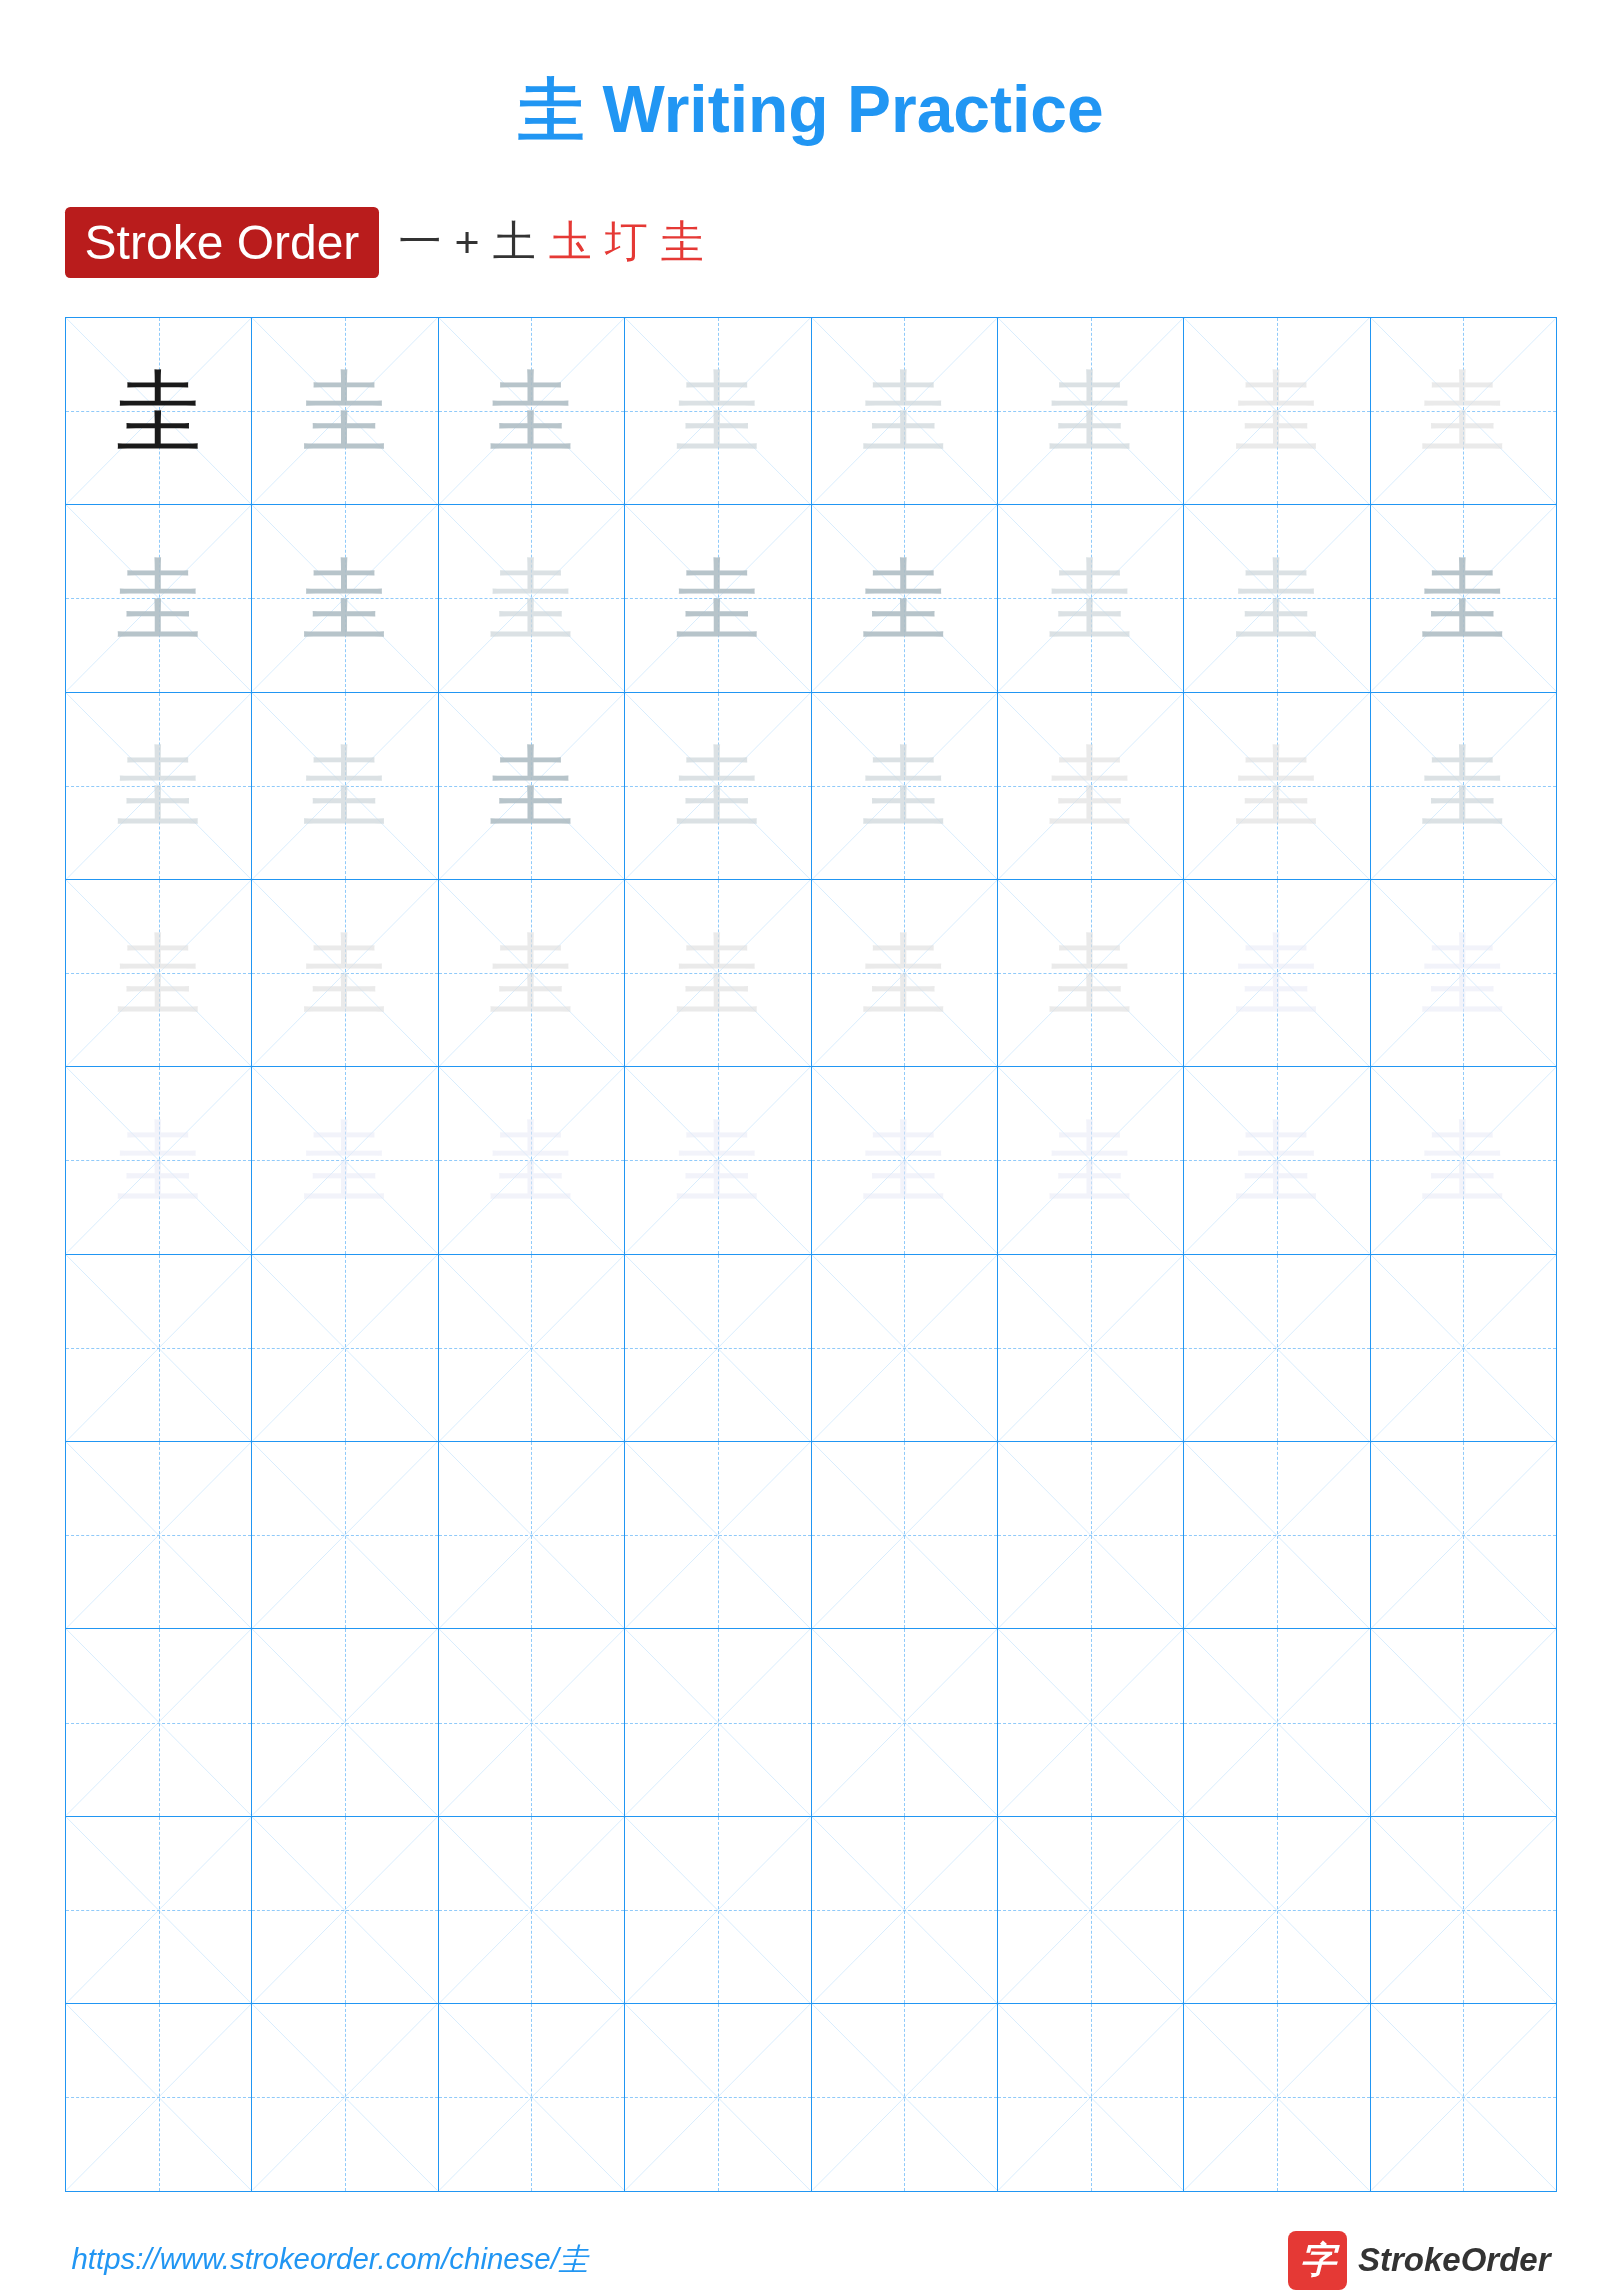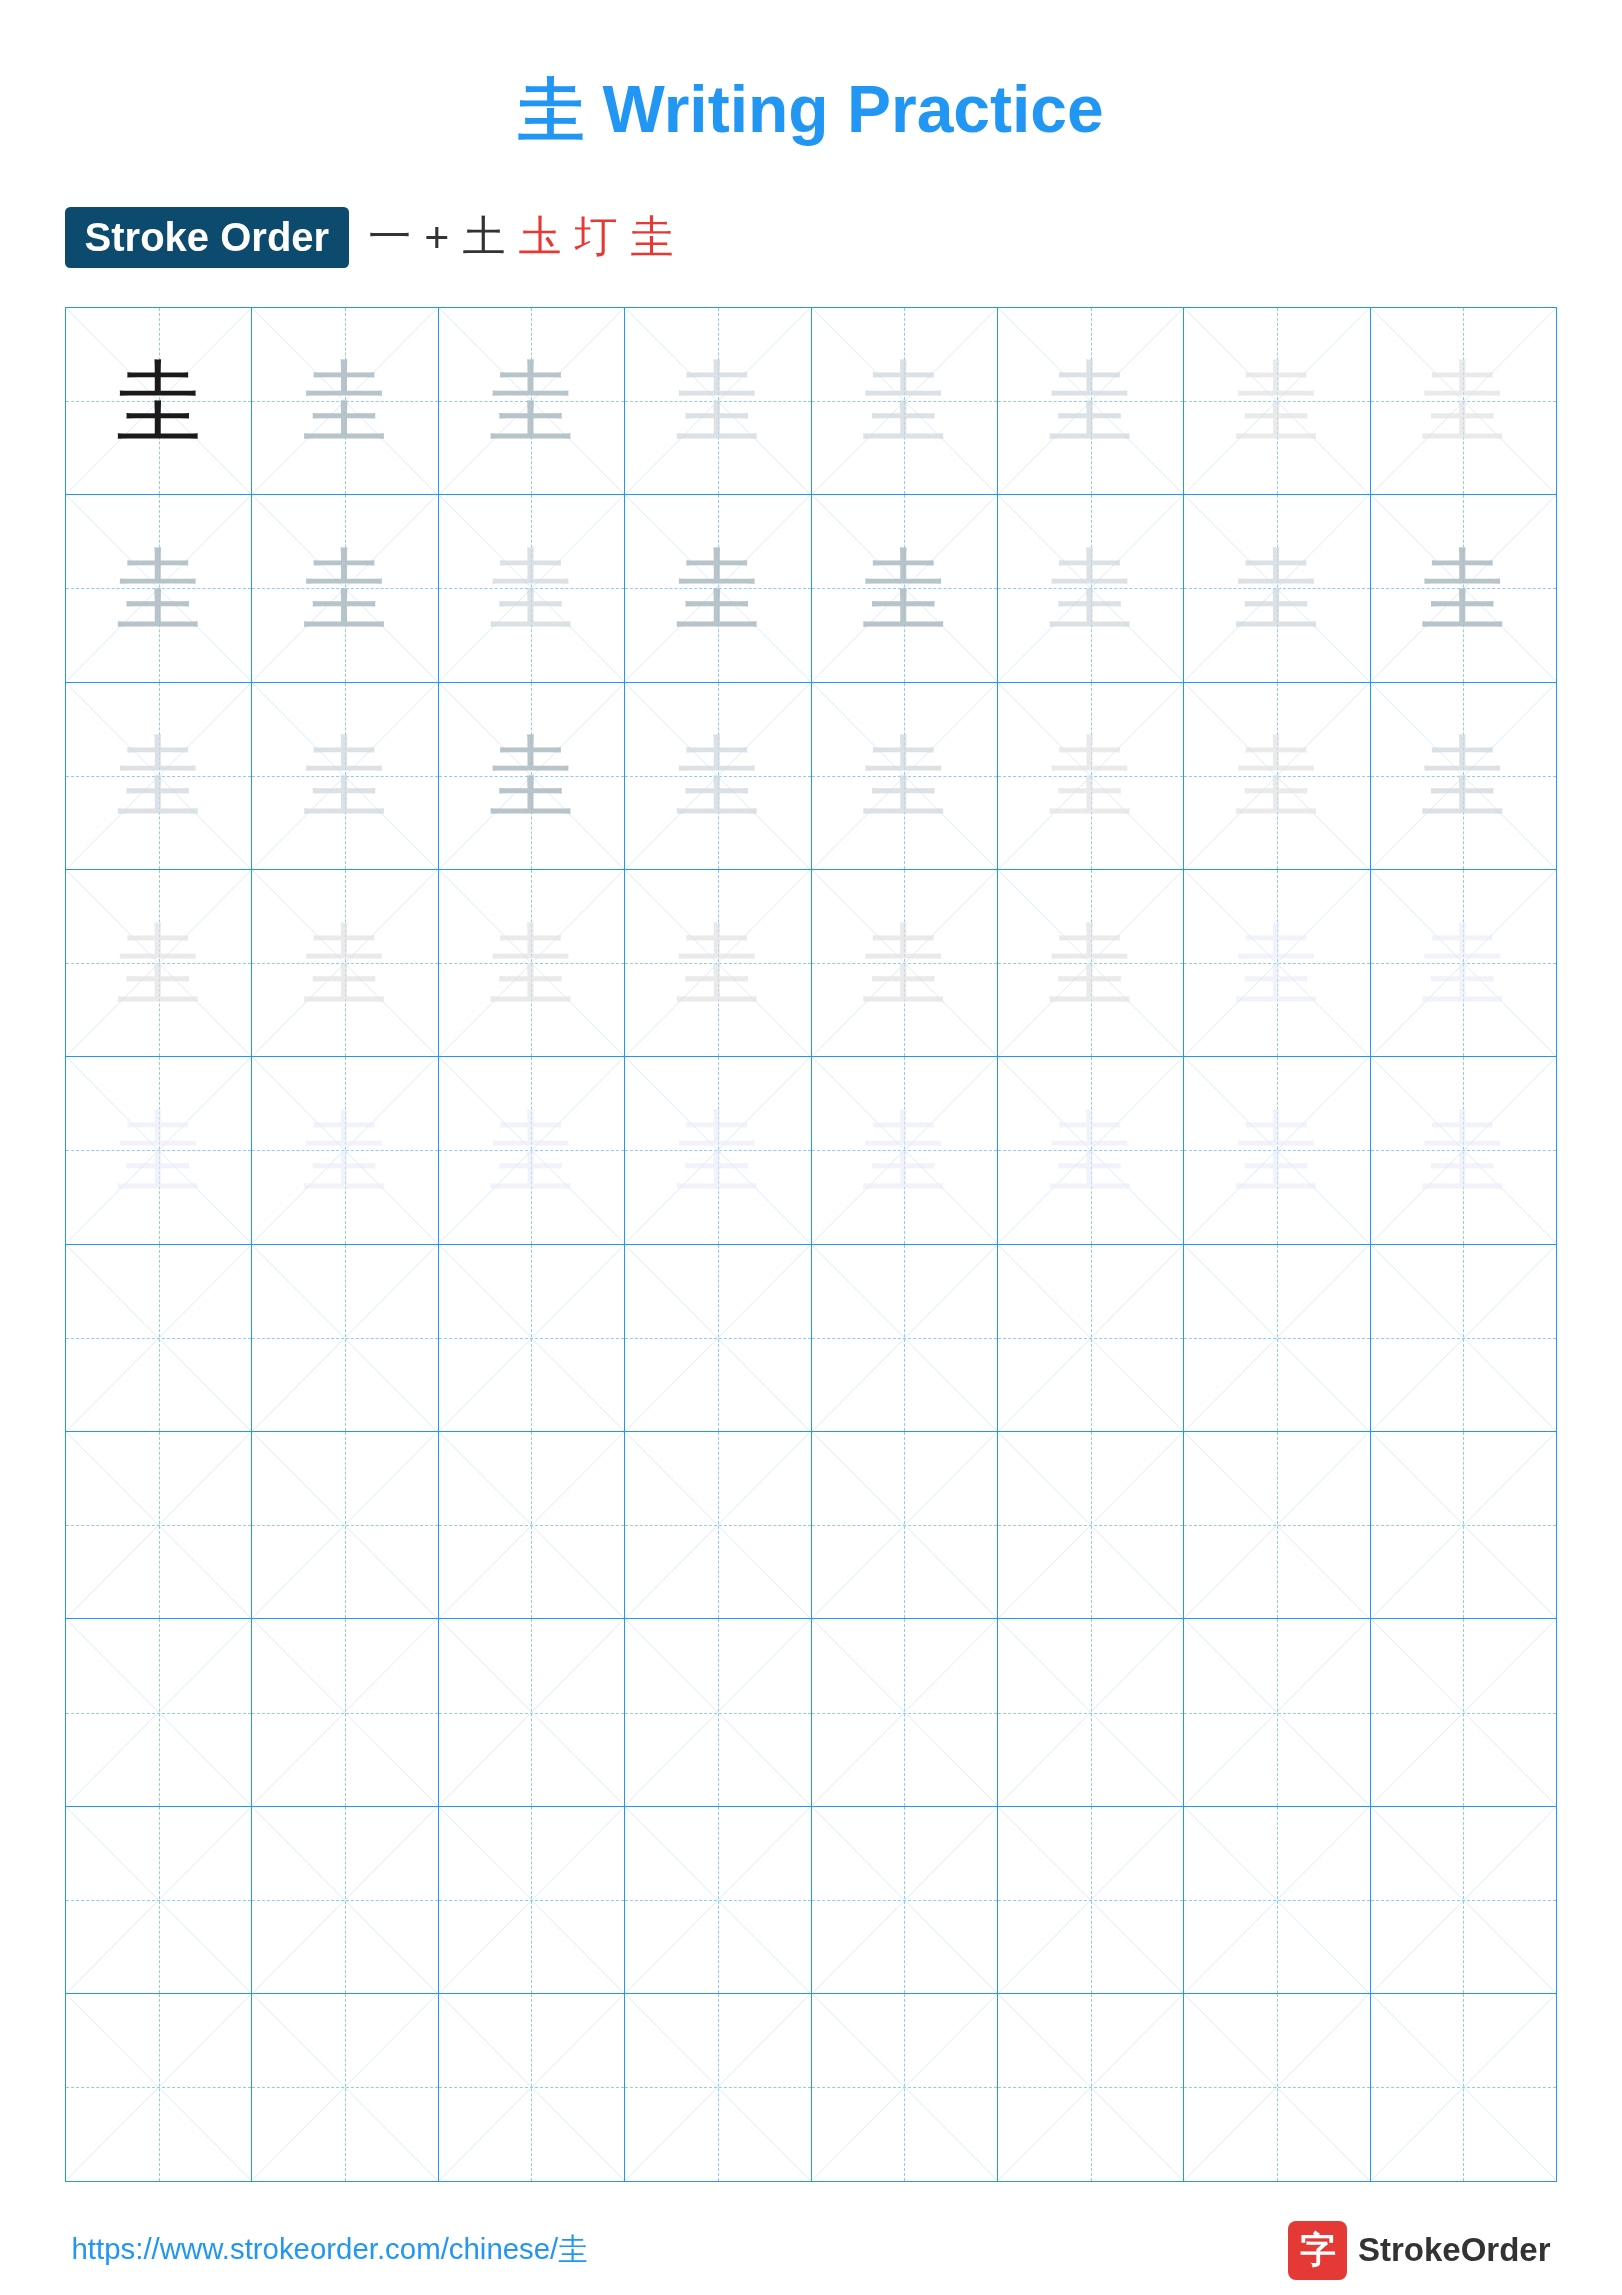--- a/index.html
+++ b/index.html
@@ -27,24 +27,24 @@
     }
 
     .stroke-order-row {
       display: flex;
       align-items: center;
       margin-bottom: 39px;
       gap: 19.6px;
     }
 
     .stroke-order-badge {
-      background: #0c4a6e;
+      background: #b91c1c;
       color: #fff;
-      font-size: 40px;
-      font-weight: bold;
+      font-size: 48px;
+      font-weight: normal;
       padding: 7.9px 19.6px;
       border-radius: 5.2px;
     }
 
     .stroke-order-chars {
       font-size: 43px;
       color: #333;
       display: flex;
       align-items: center;
       gap: 13px;
@@ -147,20 +147,21 @@
       opacity: 0.55;
     }
 
     
     .footer {
       display: flex;
       justify-content: space-between;
       align-items: center;
       margin-top: 39px;
       padding: 0 6.5px;
+      font-style: italic;
     }
 
     .footer-url {
       color: #2196F3;
       font-size: 29.4px;
       text-decoration: none;
     }
 
     .footer-brand {
       display: flex;

